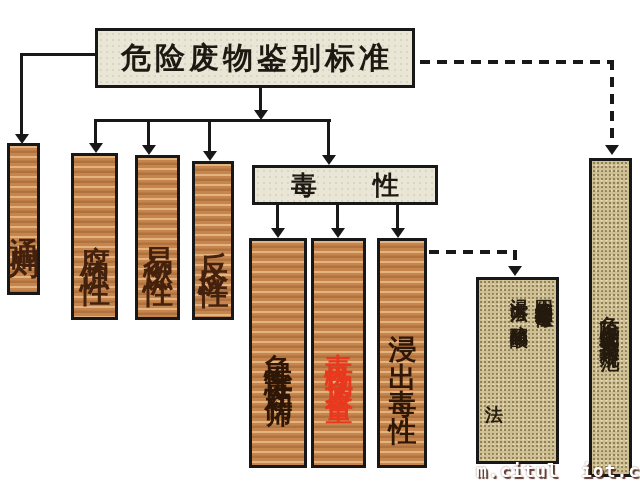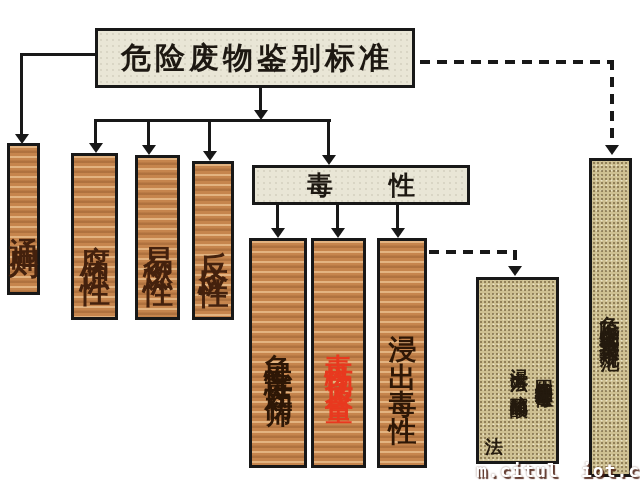--- a/index.html
+++ b/index.html
@@ -11,21 +11,21 @@
   .line  { position:absolute; background:#181818; }
   .dash-h{ position:absolute; height:4px;
            background:repeating-linear-gradient(90deg,#181818 0 10px,transparent 10px 17px); }
   .dash-v{ position:absolute; width:4px;
            background:repeating-linear-gradient(180deg,#181818 0 10px,transparent 10px 17px); }
   .arr   { position:absolute; width:0; height:0;
            border-left:7px solid transparent; border-right:7px solid transparent;
            border-top:10px solid #181818; }
   
   .box   { position:absolute; border:3px solid #181818; box-sizing:border-box;
-           display:flex; align-items:center; justify-content:center;text-align:center; }
+           display:flex; align-items:center; justify-content:center; }
   .beige { background-color:#e9e6d6;
            background-image:radial-gradient(rgba(120,110,90,.14) 1px, rgba(0,0,0,0) 1.3px);
            background-size:6px 6px; }
   .wood  { background-color:#c6854d;
            background-image:
              repeating-linear-gradient(180deg,
                rgba(255,224,178,.50) 0 2px, rgba(255,224,178,0) 2px 4px,
                rgba(110,58,20,.25) 5px 7px, rgba(255,224,178,0) 7px 10px); }
   .sand  { background-color:#cec092;
            background-image:
@@ -108,21 +108,21 @@
   </div>
 
   <div class="box wood" style="left:135px; top:155px; width:45px; height:165px;">
     <span class="vtxt wood-txt t30b">易燃性</span>
   </div>
 
   <div class="box wood" style="left:192px; top:161px; width:42px; height:159px;">
     <span class="vtxt wood-txt t30" style="letter-spacing:14px; text-indent:14px;">反应性</span>
   </div>
 
-  <div class="box beige" style="left:252px; top:165px; width:218px; height:40px;">
+  <div class="box beige" style="left:252px; top:165px; width:186px; height:40px;">
     <span class="tox-label">毒性</span>
   </div>
 
   <div class="box wood" style="left:249px; top:238px; width:58px; height:230px;">
     <span class="vtxt sub-txt">急性毒性初筛</span>
   </div>
 
   <div class="box wood" style="left:311px; top:238px; width:55px; height:230px;">
     <span class="vtxt sub-txt sub-red">毒性物质含量</span>
   </div>

